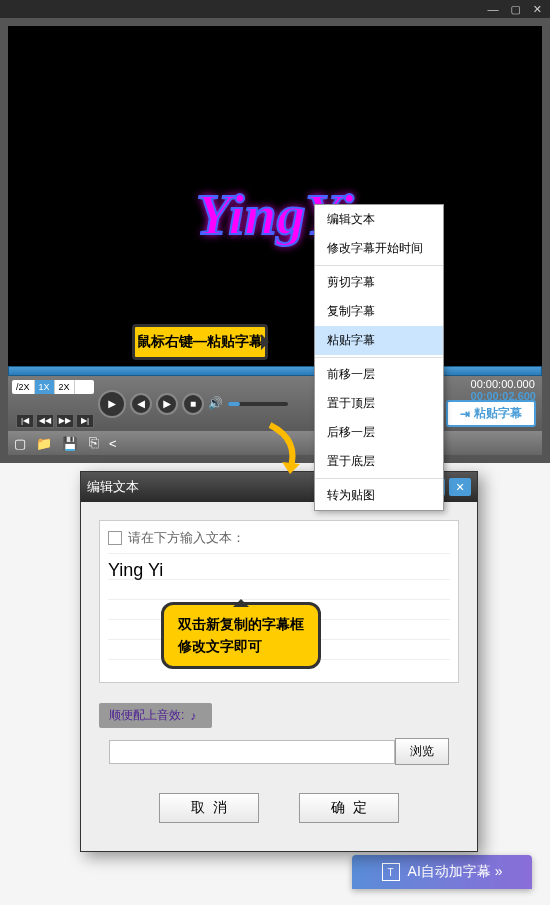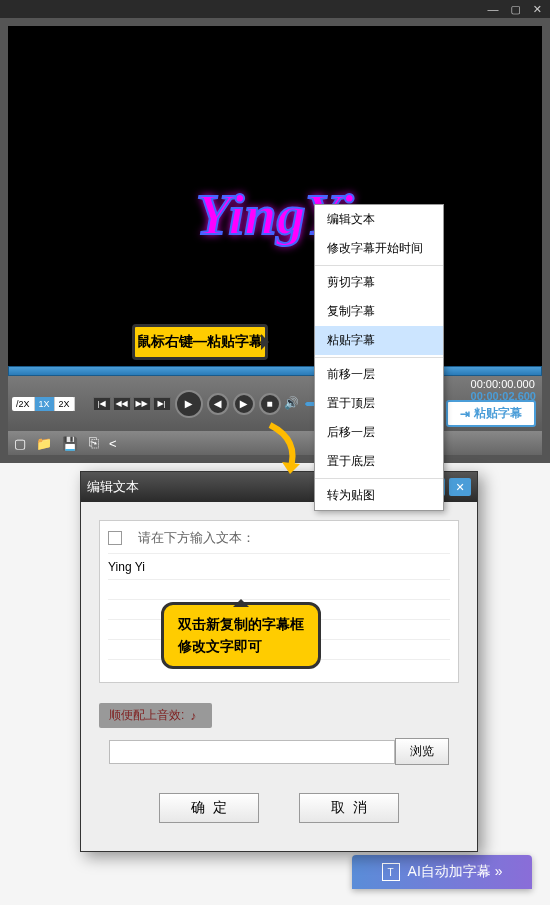--- a/index.html
+++ b/index.html
@@ -35,27 +35,27 @@
 .toolbar-bottom span{color:#fff;font-size:13px;cursor:pointer}
 .arrow-curve{position:absolute;top:420px;left:260px;width:50px;height:60px;z-index:3}
 .dialog{position:absolute;top:471px;left:80px;width:398px;background:#eee;border:1px solid #333;box-shadow:5px 5px 15px rgba(0,0,0,.4);z-index:2}
 .dialog-title{background:linear-gradient(#555,#2a2a2a);height:30px;display:flex;align-items:center;justify-content:space-between;padding:0 6px;color:#fff;font-size:13px}
 .dialog-title .btns{display:flex;gap:4px}
 .dialog-title .btn{width:22px;height:18px;border-radius:2px;display:flex;align-items:center;justify-content:center;font-size:11px;cursor:pointer}
 .btn-min{background:#4a9dd8;color:#fff}
 .btn-close{background:#4a9dd8;color:#fff}
 .dialog-body{padding:18px}
 .input-group{background:#fff;border:1px solid #ccc;padding:8px}
-.input-label{display:flex;align-items:center;gap:16px;color:#666;font-size:13px;margin-bottom:6px;padding-bottom:6px;border-bottom:1px solid #eee}
+.input-label{display:flex;align-items:center;gap:6px;color:#666;font-size:13px;margin-bottom:6px;padding-bottom:6px;border-bottom:1px solid #eee}
 .edit-icon{width:14px;height:14px;border:1.5px solid #999;position:relative}
-.text-input{width:100%;height:110px;border:none;outline:none;font-size:12px;resize:none;background:repeating-linear-gradient(#fff,#fff 19px,#eee 19px,#eee 20px)}
+.text-input{width:100%;height:110px;border:none;outline:none;font-size:18px;resize:none;background:repeating-linear-gradient(#fff,#fff 19px,#eee 19px,#eee 20px)}
 .tooltip2{position:absolute;top:100px;left:80px;background:#ffcc00;border:3px solid #333;border-radius:12px;padding:8px 14px;font-size:14px;font-weight:bold;color:#000;line-height:1.6;z-index:5}
 .tooltip2::before{content:"";position:absolute;top:-14px;left:50%;transform:translateX(-50%);border:8px solid transparent;border-bottom-color:#333}
 .audio-section{margin-top:20px}
-.audio-label{display:inline-flex;align-items:center;background:#999;color:#7f1d1d;font-size:12px;padding:4px 16px 4px 10px;border-radius:2px;gap:6px}
+.audio-label{display:inline-flex;align-items:center;background:#999;color:#4c1d95;font-size:12px;padding:4px 16px 4px 10px;border-radius:2px;gap:6px}
 .audio-path{display:flex;margin-top:10px;align-items:center;padding:0 10px}
 .audio-path input{flex:1;height:24px;border:1px solid #bbb;background:#fff;padding:0 6px;font-size:12px}
 .browse-btn{padding:4px 14px;border:1px solid #999;background:linear-gradient(#fff,#e5e5e5);font-size:12px;cursor:pointer}
 .dialog-footer{display:flex;justify-content:center;gap:40px;margin-top:28px;padding-bottom:10px}
 .dlg-btn{width:100px;height:30px;border:1px solid #999;background:linear-gradient(#fff,#e8e8e8);font-size:14px;letter-spacing:8px;text-indent:8px;cursor:pointer}
 .ai-btn{position:absolute;bottom:16px;right:18px;width:180px;height:34px;background:linear-gradient(90deg,#5a8dd8,#8a6dd8);color:#fff;border-radius:4px 4px 0 0;display:flex;align-items:center;justify-content:center;gap:8px;font-size:14px;cursor:pointer;box-shadow:0 2px 6px rgba(0,0,0,.3)}
 .ai-icon{width:18px;height:18px;border:1.5px solid #fff;display:flex;align-items:center;justify-content:center;font-size:10px}
 </style>
 </head>
 <body>
@@ -66,21 +66,21 @@
   <span>✕</span>
 </div>
 
 <div class="player">
   <div class="video-area">
     <div class="logo-text">YingYi</div>
     <div class="tooltip1">鼠标右键—粘贴字幕</div>
   </div>
   <div class="timeline-bar"></div>
   <div class="controls">
-    <div style="display:flex;flex-direction:row;gap:14px">
+    <div style="display:flex;flex-direction:column;gap:20px">
       <div class="speed-btns">
         <span>/2X</span>
         <span class="active">1X</span>
         <span>2X</span>
       </div>
       <div class="seek-group">
         <div class="seek-btn">|◀</div>
         <div class="seek-btn">◀◀</div>
         <div class="seek-btn">▶▶</div>
         <div class="seek-btn">▶|</div>
@@ -155,22 +155,22 @@
       <div class="audio-label">
         <span>顺便配上音效:</span>
         <span>♪</span>
       </div>
       <div class="audio-path">
         <input type="text" style="">
         <button class="browse-btn">浏览</button>
       </div>
     </div>
     <div class="dialog-footer">
+      <button class="dlg-btn">取消</button>
       <button class="dlg-btn">确定</button>
-      <button class="dlg-btn">取消</button>
     </div>
   </div>
 </div>
 
 <div class="ai-btn">
   <span class="ai-icon">T</span>
   <span>AI自动加字幕 »</span>
 </div>
 
 </body></html>

